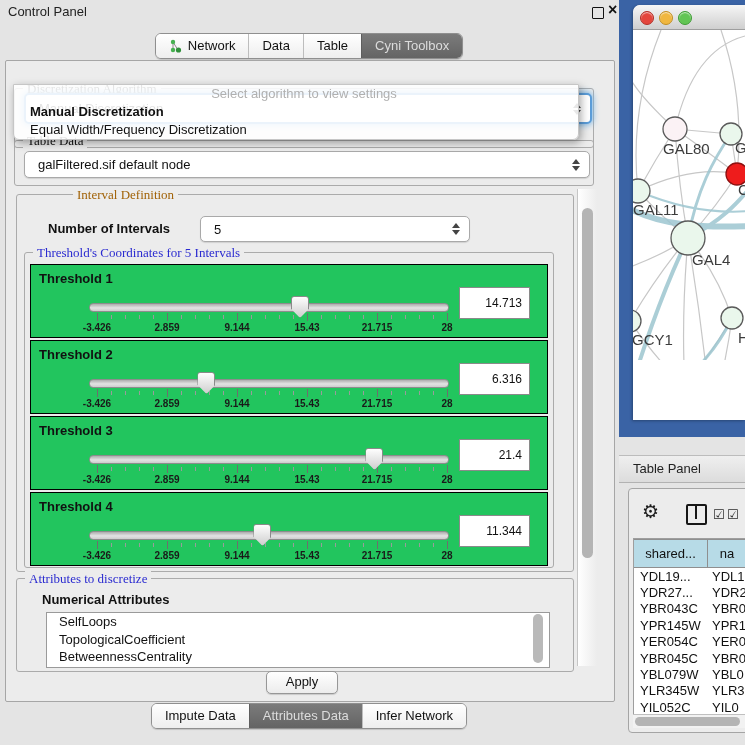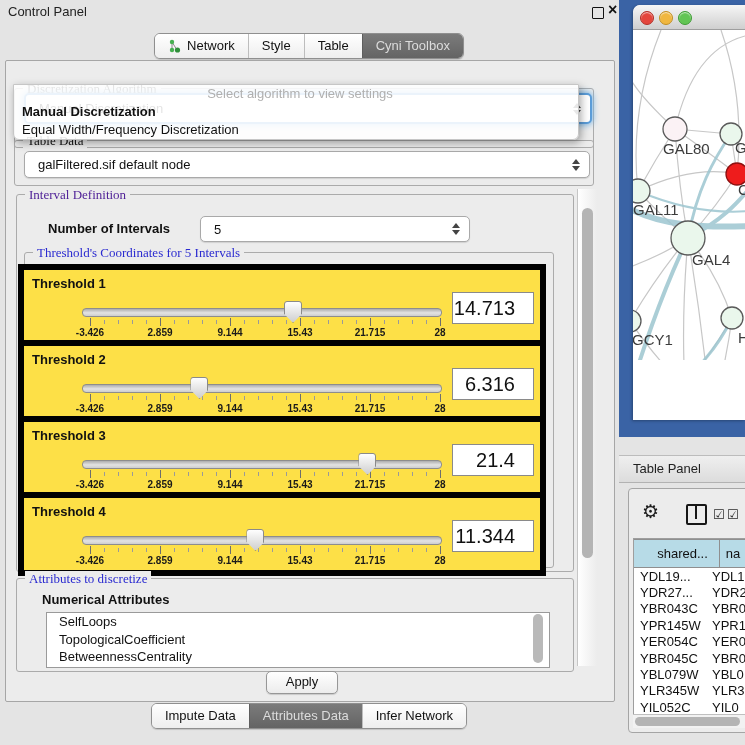--- a/index.html
+++ b/index.html
@@ -22,57 +22,57 @@
        border-left:1px solid #bdbdbd;background:linear-gradient(#ffffff,#eeeeee);white-space:nowrap;}
   .seg:first-child{border-left:none;}
   .seg.selected{background:linear-gradient(#7b7b7b,#646464);color:#dcdcdc;border-left-color:#5e5e5e;}
   #top-tabs{left:0;top:33px;width:618px;text-align:center;}
   #bottom-tabs{left:0;top:703px;width:618px;text-align:center;}
   
   #main-panel{left:5px;top:60px;width:608px;height:640px;border:1px solid #a6a6a6;
               background:#ececec;border-radius:2px;}
   .group{position:absolute;border:1px solid #ababab;border-radius:3px;}
   .group-legend{position:absolute;top:-8px;left:8px;background:#ececec;padding:0 4px;font-size:13px;font-family:Liberation Serif, serif;}
-  .legend-green{color:#4c1d95;}
+  .legend-green{color:#a16207;margin-left:48px;}
   .legend-blue{color:#2a2ad0;}
   
   .combo{position:absolute;background:#fff;border:1px solid #a9a9a9;border-radius:5px;
          box-shadow:0 1px 1px rgba(0,0,0,.12);font-size:13px;display:flex;align-items:center;}
   .combo .txt{padding-left:13px;flex:1;}
   .stepper{width:16px;display:flex;flex-direction:column;align-items:center;justify-content:center;gap:2px;margin-right:5px;}
   .tri-up{width:0;height:0;border-left:4px solid transparent;border-right:4px solid transparent;border-bottom:5px solid #444;}
   .tri-dn{width:0;height:0;border-left:4px solid transparent;border-right:4px solid transparent;border-top:5px solid #444;}
   
   #algo-popup{left:13px;top:84px;width:564px;height:54px;background:rgba(255,255,255,.88);
               border:1px solid #c6c6c6;border-radius:0 0 6px 6px;z-index:40;
               box-shadow:2px 3px 8px rgba(0,0,0,.35);font-size:13px;}
-  #algo-popup .row{height:18px;line-height:18px;padding-left:8px;}
+  #algo-popup .row{height:18px;line-height:18px;padding-left:16px;}
   #algo-popup .prompt{color:#b0b0b0;text-align:center;}
   #algo-popup .opt-selected{font-weight:bold;}
   #algo-combo{left:24px;top:93px;width:564px;height:27px;z-index:10;
               border:2px solid #5b9dd9;box-shadow:0 0 6px 1px #78b4e4;}
   
   .vscroll-track{position:absolute;background:linear-gradient(to right,#ffffff,#ececec);border-left:1px solid #c6c6c6;}
   .scroll-thumb{position:absolute;background:#b4b4b4;border-radius:6px;}
   
-  .th-panel{position:absolute;left:18px;width:516px;height:72px;border:6px solid #000000;background:#fde047;}
+  .th-panel{position:absolute;left:30px;width:516px;height:72px;border:1px solid #000000;background:#22c55e;}
   .th-label{position:absolute;left:8px;top:6px;font-size:13px;font-weight:bold;}
   .th-track{position:absolute;left:58px;top:38px;width:358px;height:7px;border:1px solid #8d8d8d;border-radius:4px;
             background:linear-gradient(#adadad,#e3e3e3 55%,#cdcdcd);}
   .th-thumb{position:absolute;top:31px;width:16px;height:20px;
             background:linear-gradient(#fefefe,#cfcfcf);border:1px solid #8a8a8a;
             clip-path:polygon(0 0,100% 0,100% 58%,50% 100%,0 58%);border-radius:3px;}
   .th-ticks{position:absolute;left:58px;top:48px;width:358px;height:9px;}
   .tick{position:absolute;top:0;width:1px;background:#6e6e6e;}
   .tick.minor{height:4px;top:2px;background:#9a9a9a;}
   .tick.major{height:8px;}
   .th-ticklabels{position:absolute;left:58px;top:57px;width:358px;height:12px;}
   .ticklabel{position:absolute;transform:translateX(-50%);font-size:10px;font-weight:bold;color:#1a1a1a;}
   .th-value{position:absolute;left:428px;top:22px;width:62px;height:30px;background:#fff;border:1px solid #8a8a8a;
-            font-size:20px;text-align:right;line-height:30px;padding-right:18px;}
+            font-size:12px;text-align:right;line-height:30px;padding-right:7px;}
   
   #attr-list{position:absolute;left:46px;top:612px;width:502px;height:54px;background:#fff;
              border:1px solid #9a9a9a;overflow:hidden;font-size:13px;}
   #attr-list .item{padding:1px 0 1px 12px;line-height:15.5px;}
   #attr-scroll{position:absolute;left:533px;top:614px;width:10px;height:49px;background:#b9b9b9;border-radius:5px;}
   
   #apply-btn{left:266px;top:671px;width:70px;height:21px;background:linear-gradient(#ffffff,#ececec);
              border:1px solid #979797;border-radius:5px;font-size:13px;text-align:center;line-height:20px;
              box-shadow:0 1px 1px rgba(0,0,0,.15);}
   
@@ -89,21 +89,21 @@
   #tp-bar span{position:absolute;left:14px;top:5px;font-size:13px;color:#222;}
   #tp-box{left:628px;top:488px;width:117px;height:243px;background:#ececec;border:1px solid #a5a5a5;border-radius:4px 0 0 4px;overflow:hidden;}
   #tp-toolbar{position:absolute;left:0;top:0;width:117px;height:47px;}
   #gear-icon{position:absolute;left:13px;top:11px;font-size:19px;color:#1c1c1c;}
   #split-icon{position:absolute;left:57px;top:15px;width:17px;height:17px;border:2px solid #161616;border-radius:2px;}
   #split-icon::after{content:"";position:absolute;left:7px;top:0;width:2px;height:13px;background:#161616;}
   .cb-icon{position:absolute;top:18px;font-size:13px;color:#2a2a2a;}
   #tp-table{position:absolute;left:4px;top:49px;width:113px;height:175px;background:#fff;border:1px solid #9e9e9e;border-right:none;}
   .tp-header{display:flex;height:29px;background:#b7dbe7;font-size:13px;}
   .tp-hcell{border:1px solid #8f8f8f;border-left:none;display:flex;align-items:center;justify-content:center;}
-  .tp-hcell:first-child{border-left:none;width:73px;padding-left:12px;}
+  .tp-hcell:first-child{border-left:none;width:73px;}
   .tp-hcell:last-child{flex:1;}
   .tp-row{display:flex;height:16.4px;font-size:13px;align-items:center;}
   .tp-c1{width:73px;padding-left:6px;box-sizing:border-box;}
   .tp-c2{flex:1;padding-left:5px;white-space:nowrap;overflow:hidden;}
   #tp-hscroll{position:absolute;left:4px;top:225px;width:113px;height:13px;background:#f2f2f2;border-top:1px solid #c0c0c0;}
   #tp-hscroll .scroll-thumb{left:2px;top:2px;width:105px;height:9px;}
   svg text{font-family:"Liberation Sans","DejaVu Sans",sans-serif;}
 </style>
 </head>
 <body>
@@ -119,21 +119,21 @@
         <svg width="14" height="14">
           <line x1="4" y1="3" x2="9" y2="11" stroke="#8a8a8a"></line>
           <line x1="4" y1="3" x2="4" y2="11" stroke="#8a8a8a"></line>
           <circle cx="4" cy="3" r="2.2" fill="#46b050"></circle>
           <circle cx="4" cy="11" r="2.2" fill="#46b050"></circle>
           <circle cx="9.5" cy="11" r="2.6" fill="#2f8f3a"></circle>
         </svg>
         <span>Network</span>
       </div>
       <div class="seg">
-        <span>Style</span>
+        <span>Data</span>
       </div>
       <div class="seg">
         <span>Table</span>
       </div>
       <div class="seg selected">
         <span>Cyni Toolbox</span>
       </div>
     </div></div>
 
 <div class="abs" id="main-panel"></div>

